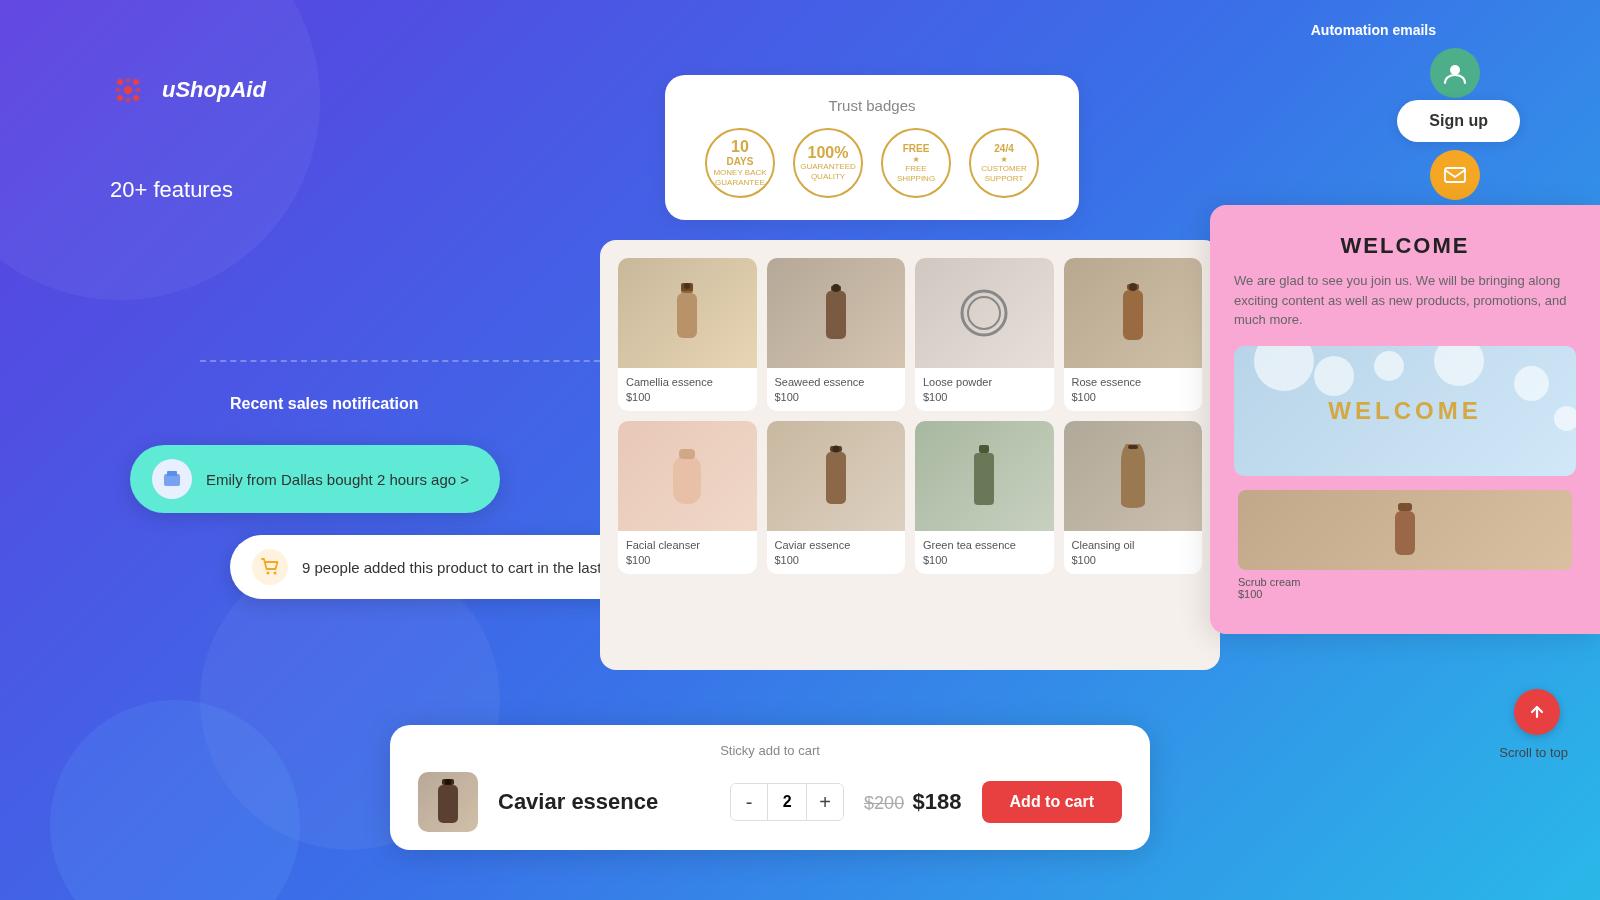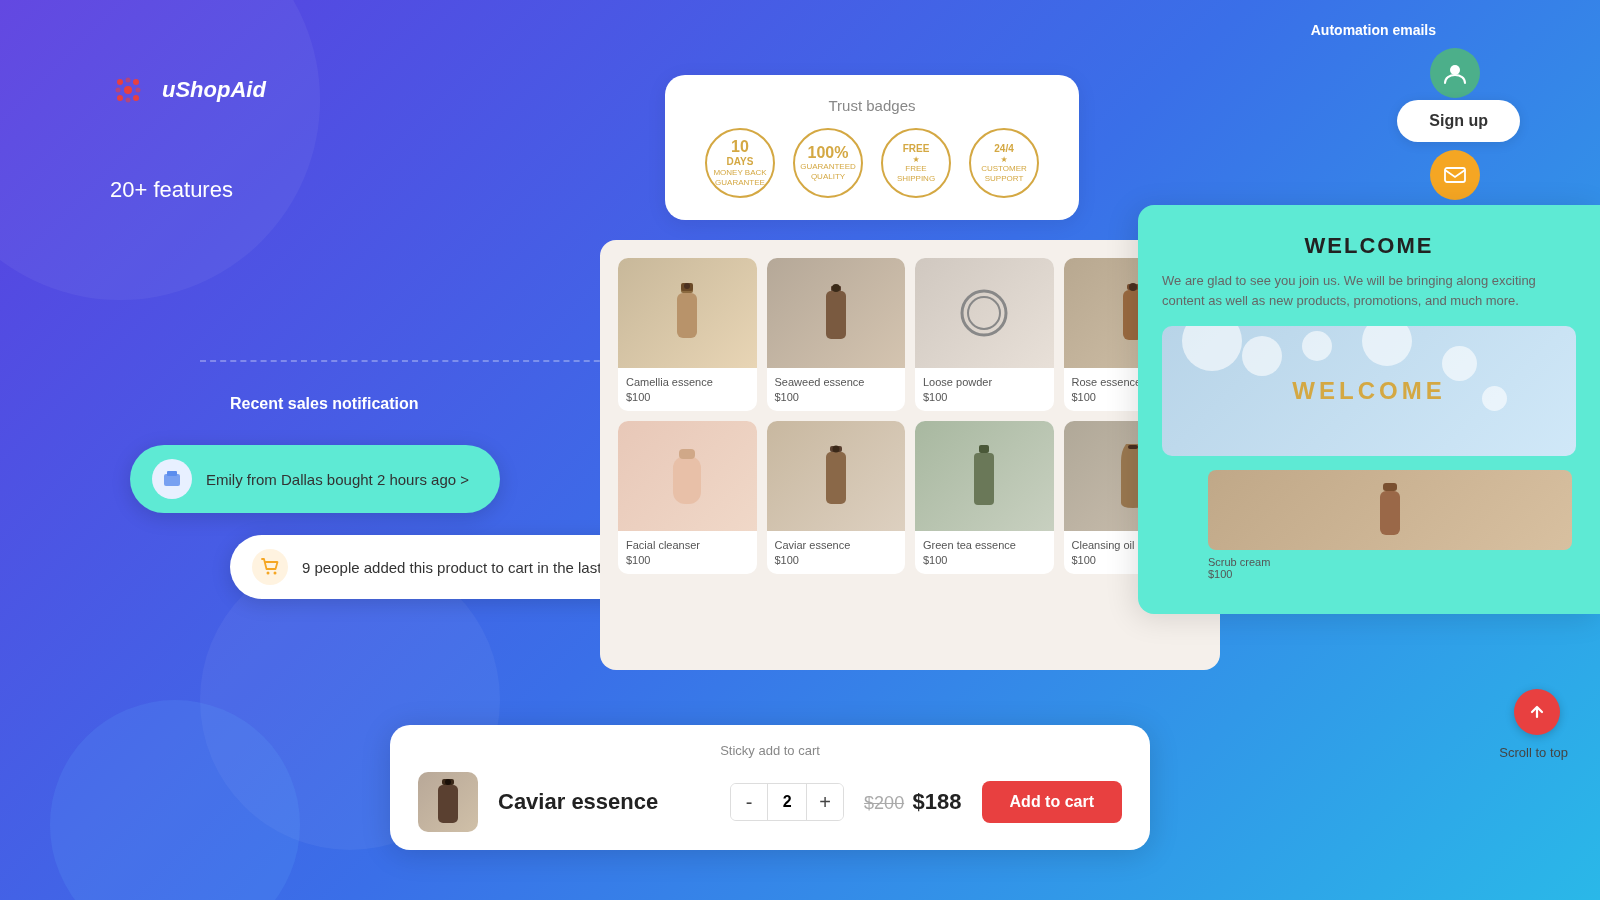--- a/index.html
+++ b/index.html
@@ -240,22 +240,22 @@
     .prod-img-4 { background: linear-gradient(135deg, #b8a890, #d0c0a8); }
     .prod-img-5 { background: linear-gradient(135deg, #e8c8b8, #f0d8c8); }
     .prod-img-6 { background: linear-gradient(135deg, #c8b8a0, #ddd0c0); }
     .prod-img-7 { background: linear-gradient(135deg, #a8b8a0, #c8d0c0); }
     .prod-img-8 { background: linear-gradient(135deg, #b0a898, #ccc0b0); }
 
     
     .welcome-panel {
       position: absolute;
       top: 205px; right: 0;
-      width: 462px;
-      background: #5eead4;
+      width: 390px;
+      background: #f9a8d4;
       border-radius: 16px 0 0 16px;
       padding: 28px 24px;
       box-shadow: -4px 4px 30px rgba(0,0,0,0.12);
     }
     .welcome-title {
       font-size: 22px;
       font-weight: 800;
       color: #222;
       text-align: center;
       letter-spacing: 2px;
@@ -664,21 +664,21 @@
 
     <div class="bubble" style="width:60px;height:60px;top:-15px;left:20px;"></div>
     <div class="bubble" style="width:40px;height:40px;top:10px;left:80px;"></div>
     <div class="bubble" style="width:30px;height:30px;top:5px;left:140px;"></div>
     <div class="bubble" style="width:50px;height:50px;top:-10px;left:200px;"></div>
     <div class="bubble" style="width:35px;height:35px;top:20px;left:280px;"></div>
     <div class="bubble" style="width:25px;height:25px;top:60px;left:320px;"></div>
     <span class="welcome-banner-text">WELCOME</span>
   </div>
 
-  <div style="margin-top:14px;padding:0 4px;margin-left:42px;">
+  <div style="margin-top:14px;padding:0 4px;">
     <div style="height:80px;background:linear-gradient(135deg,#c0a888,#d8c0a0);border-radius:8px;display:flex;align-items:center;justify-content:center;">
       <svg width="30" height="60" viewBox="0 0 30 60" fill="none">
         <rect x="8" y="3" width="14" height="8" rx="3" fill="#7a5030"></rect>
         <rect x="5" y="11" width="20" height="44" rx="6" fill="#9a6848"></rect>
       </svg>
     </div>
     <div style="padding:6px 0;">
       <div style="font-size:11px;color:#555;">Scrub cream</div>
       <div style="font-size:11px;color:#555;">$100</div>
     </div>

